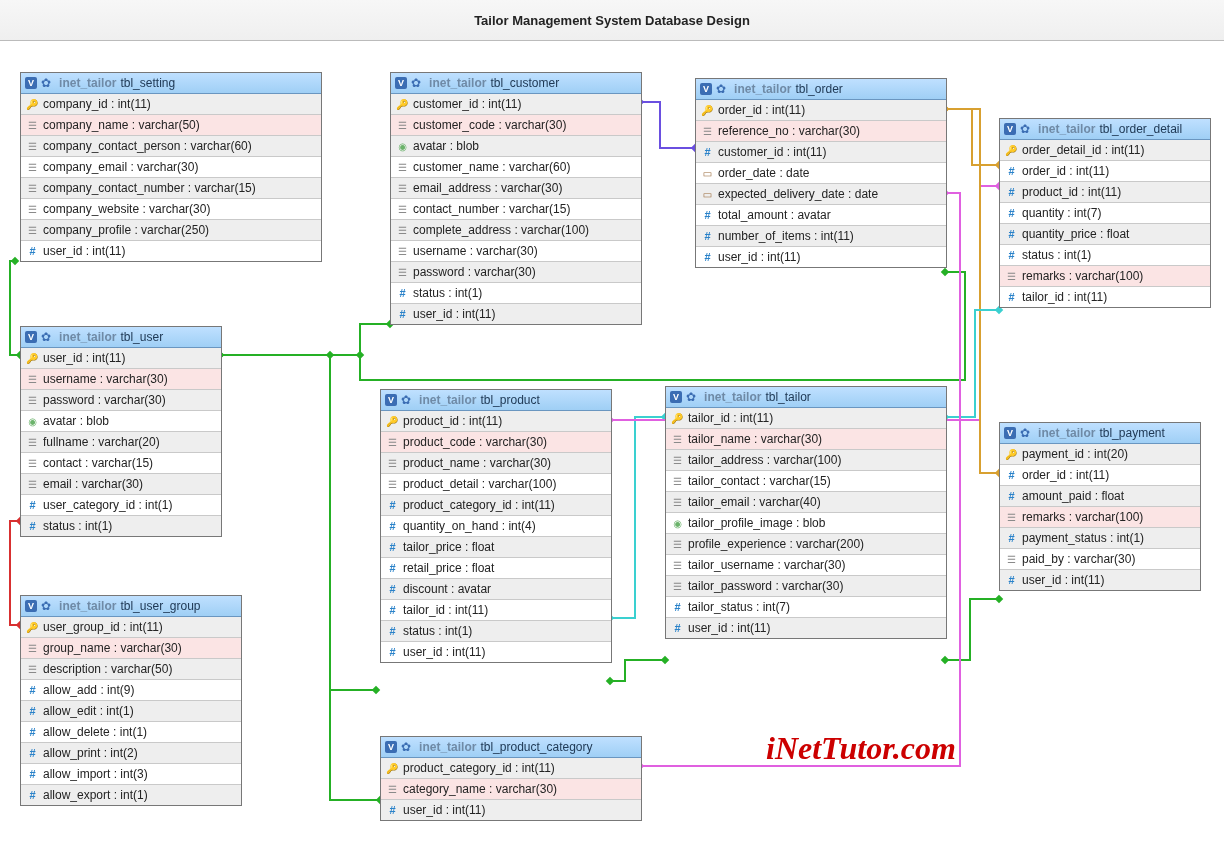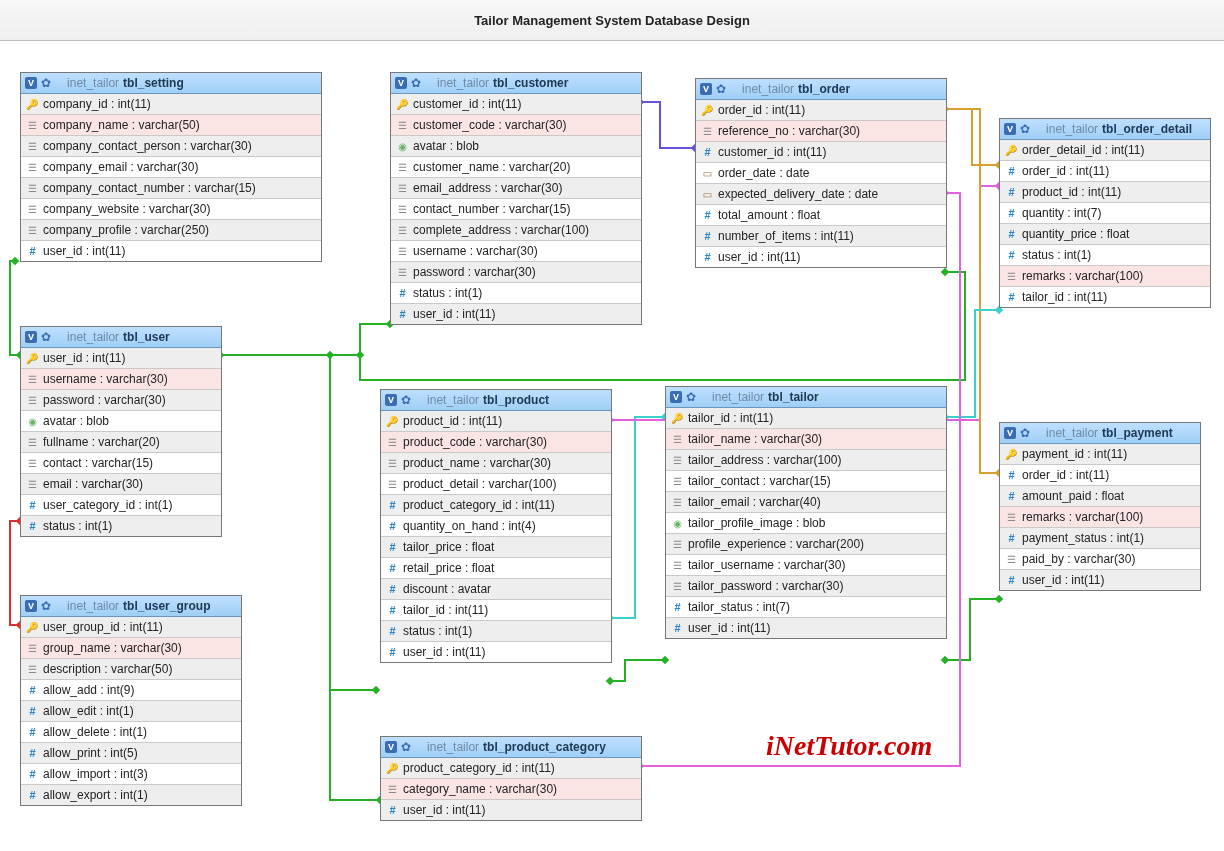--- a/index.html
+++ b/index.html
@@ -3,34 +3,34 @@
 <meta charset="utf-8">
 <style>
   html,body{margin:0;padding:0;font-family:Arial,Helvetica,sans-serif;font-size:12px;color:#232323;background:#fff;}
   .page{position:relative;width:1224px;height:851px;overflow:hidden;}
   .title-bar{position:absolute;left:0;top:0;width:100%;height:40px;border-bottom:1px solid #bbb;background:linear-gradient(#f7f7f7,#efefef);display:flex;align-items:center;justify-content:center;font-weight:bold;font-size:13px;}
   svg.conn{position:absolute;left:0;top:0;width:1224px;height:851px;pointer-events:none;}
   .tbl{position:absolute;border:1px solid #777;background:#fff;font-size:12px;box-shadow:0 0 0 rgba(0,0,0,0);}
   .tbl .hdr{background:linear-gradient(#bfe0ff,#9fcff5);border-bottom:1px solid #6a96c0;padding:3px 4px;display:flex;align-items:center;gap:4px;white-space:nowrap;}
   .tbl .hdr .v{background:#3b6db3;color:#fff;font-size:9px;font-weight:bold;padding:1px 3px;border-radius:2px;}
   .tbl .hdr .gear{color:#3b6db3;}
-  .tbl .hdr .db{color:#6f8aa6;font-weight:normal;margin-left:12px;}
-  .tbl .hdr .name{color:#203a56;font-weight:bold;}
+  .tbl .hdr .db{color:#6f8aa6;font-weight:bold;margin-left:4px;}
+  .tbl .hdr .name{color:#203a56;font-weight:normal;}
   .tbl .row{display:flex;align-items:center;gap:5px;padding:3px 6px;border-bottom:1px solid #c9c9c9;white-space:nowrap;}
   .tbl .row:nth-child(odd){background:#eeeeee;}
   .tbl .row:nth-child(even){background:#ffffff;}
   .tbl .row.pink{background:#fbe4e4;}
   .tbl .row:last-child{border-bottom:none;}
   .ic{width:11px;display:inline-flex;justify-content:center;}
   .ic-key{color:#d4a017;font-size:10px;}
   .ic-hash{color:#2a82c9;font-weight:bold;font-size:11px;}
   .ic-text{color:#8a8a8a;font-size:10px;}
   .ic-blob{color:#6bb36b;font-size:10px;}
   .ic-date{color:#9a6a3a;font-size:10px;}
-  .brand{position:absolute;font-family:Georgia,'Times New Roman',serif;font-weight:bold;font-style:italic;font-size:28px;color:#c00;}
+  .brand{position:absolute;font-family:Georgia,'Times New Roman',serif;font-weight:bold;font-style:italic;font-size:32px;color:#c00;}
 </style>
 </head>
 <body>
 <div class="page">
 
 <div class="title-bar">
       <span>Tailor Management System Database Design</span>
     </div>
 
 <svg class="conn">
@@ -93,21 +93,21 @@
           <div class="row">
             <span class="ic ic-key">🔑</span>
             <span>company_id : int(11)</span>
           </div>
           <div class="row pink">
             <span class="ic ic-text">☰</span>
             <span>company_name : varchar(50)</span>
           </div>
           <div class="row">
             <span class="ic ic-text">☰</span>
-            <span>company_contact_person : varchar(30)</span>
+            <span>company_contact_person : varchar(60)</span>
           </div>
           <div class="row">
             <span class="ic ic-text">☰</span>
             <span>company_email : varchar(30)</span>
           </div>
           <div class="row">
             <span class="ic ic-text">☰</span>
             <span>company_contact_number : varchar(15)</span>
           </div>
           <div class="row">
@@ -197,21 +197,21 @@
           <div class="row">
             <span class="ic ic-hash">#</span>
             <span>allow_edit : int(1)</span>
           </div>
           <div class="row">
             <span class="ic ic-hash">#</span>
             <span>allow_delete : int(1)</span>
           </div>
           <div class="row">
             <span class="ic ic-hash">#</span>
-            <span>allow_print : int(5)</span>
+            <span>allow_print : int(2)</span>
           </div>
           <div class="row">
             <span class="ic ic-hash">#</span>
             <span>allow_import : int(3)</span>
           </div>
           <div class="row">
             <span class="ic ic-hash">#</span>
             <span>allow_export : int(1)</span>
           </div>
         </div>
@@ -231,21 +231,21 @@
           <div class="row pink">
             <span class="ic ic-text">☰</span>
             <span>customer_code : varchar(30)</span>
           </div>
           <div class="row">
             <span class="ic ic-blob">◉</span>
             <span>avatar : blob</span>
           </div>
           <div class="row">
             <span class="ic ic-text">☰</span>
-            <span>customer_name : varchar(20)</span>
+            <span>customer_name : varchar(60)</span>
           </div>
           <div class="row">
             <span class="ic ic-text">☰</span>
             <span>email_address : varchar(30)</span>
           </div>
           <div class="row">
             <span class="ic ic-text">☰</span>
             <span>contact_number : varchar(15)</span>
           </div>
           <div class="row">
@@ -373,21 +373,21 @@
           <div class="row">
             <span class="ic ic-date">▭</span>
             <span>order_date : date</span>
           </div>
           <div class="row">
             <span class="ic ic-date">▭</span>
             <span>expected_delivery_date : date</span>
           </div>
           <div class="row">
             <span class="ic ic-hash">#</span>
-            <span>total_amount : float</span>
+            <span>total_amount : avatar</span>
           </div>
           <div class="row">
             <span class="ic ic-hash">#</span>
             <span>number_of_items : int(11)</span>
           </div>
           <div class="row">
             <span class="ic ic-hash">#</span>
             <span>user_id : int(11)</span>
           </div>
         </div>
@@ -491,21 +491,21 @@
       <div class="tbl" style="left: 999px; top: 422px; width: 200px;">
         <div class="hdr">
           <span class="v">V</span>
           <span class="gear">✿</span>
           <span class="db">inet_tailor</span>
           <span class="name">tbl_payment</span>
         </div>
         <div class="body">
           <div class="row">
             <span class="ic ic-key">🔑</span>
-            <span>payment_id : int(11)</span>
+            <span>payment_id : int(20)</span>
           </div>
           <div class="row">
             <span class="ic ic-hash">#</span>
             <span>order_id : int(11)</span>
           </div>
           <div class="row">
             <span class="ic ic-hash">#</span>
             <span>amount_paid : float</span>
           </div>
           <div class="row pink">

